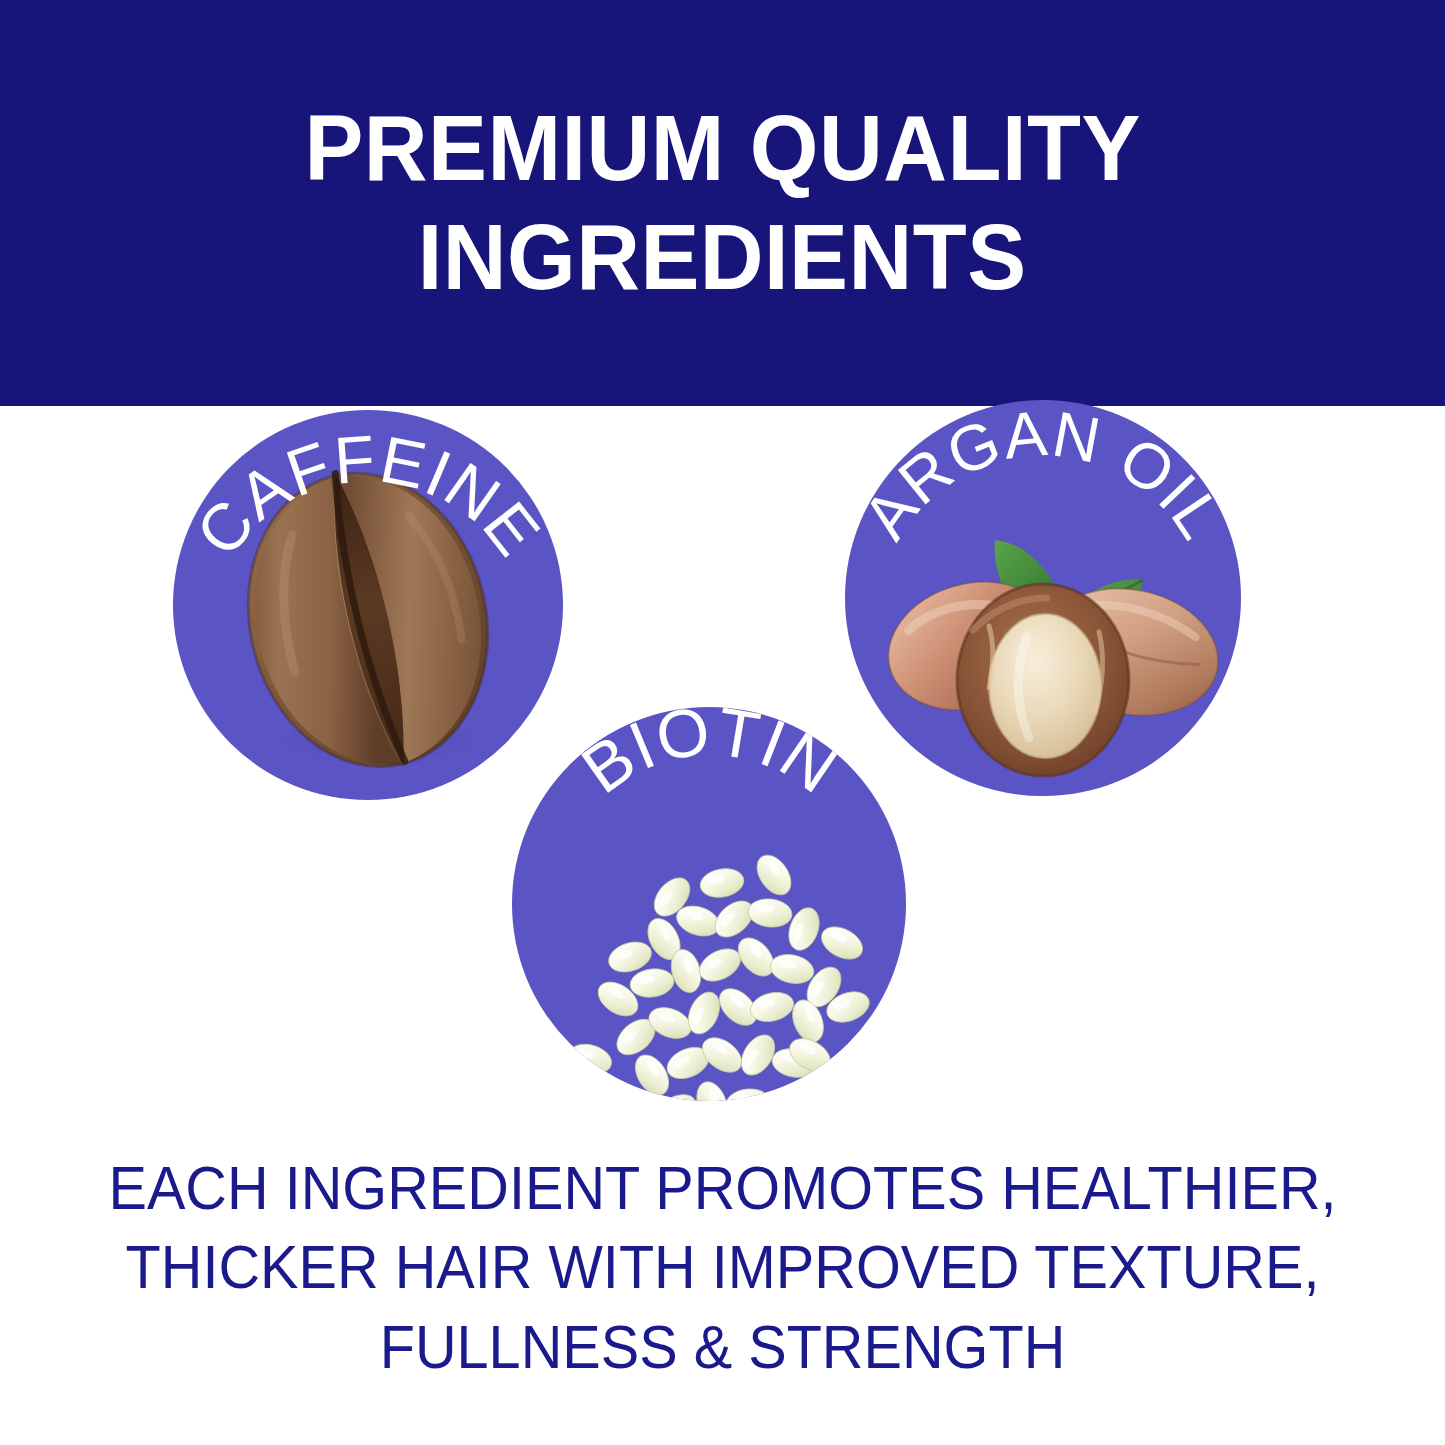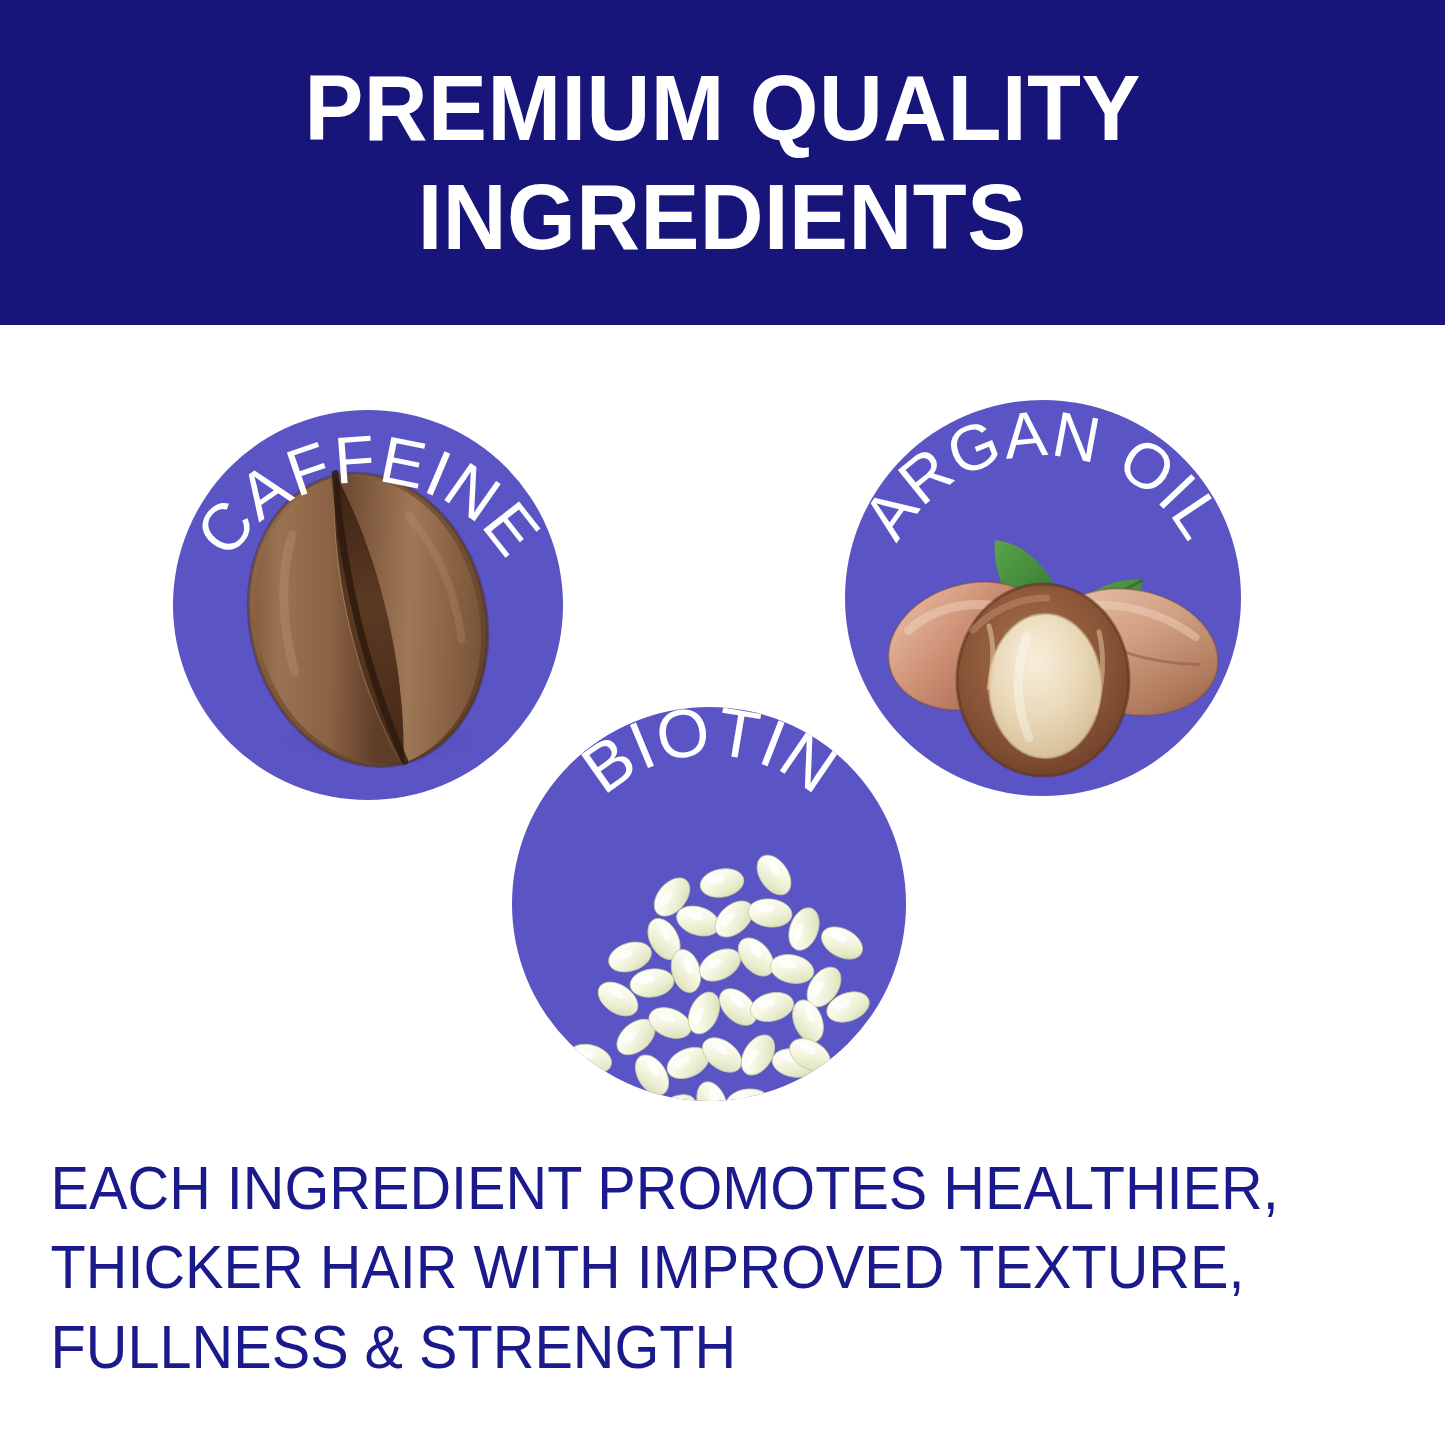--- a/index.html
+++ b/index.html
@@ -17,21 +17,21 @@
     background: #ffffff;
     overflow: hidden;
   }
 
   
   #header-banner {
     position: absolute;
     left: 0;
     top: 0;
     width: 1445px;
-    height: 325px;
+    height: 406px;
     background: #17147a;
     display: flex;
     flex-direction: column;
     align-items: center;
     justify-content: center;
   }
   .header-line {
     color: #ffffff;
     font-family: "Liberation Sans", sans-serif;
     font-weight: bold;
@@ -89,21 +89,21 @@
     width: 100%;
     height: 100%;
   }
 
   
   #caption-block {
     position: absolute;
     left: 0;
     top: 1148px;
     width: 1445px;
-    text-align: left;
+    text-align: center;
   }
   .caption-line {
     color: #1b1a8c;
     font-family: "Liberation Sans", sans-serif;
     font-weight: normal;
     font-size: 62px;
     line-height: 1.28;
     letter-spacing: 0px;
     transform: scaleX(0.93);
     white-space: nowrap;

